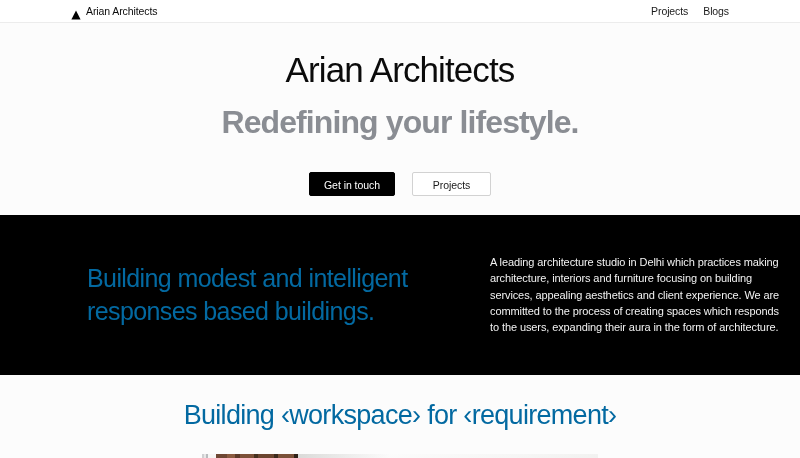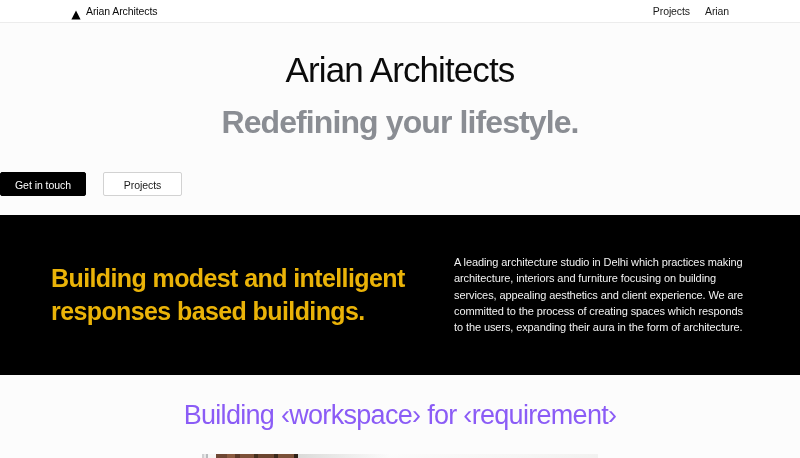--- a/index.html
+++ b/index.html
@@ -84,21 +84,21 @@
     line-height:1.2;
     font-weight:700;
     letter-spacing:-0.9px;
     color:#8a8d93;
     margin-top:13px;
   }
 
   .hero-actions {
     margin-top:30px;
     display:flex;
-    justify-content:flex-start;
+    justify-content:center;
     gap:17px;
   }
 
   .btn {
     font-family:"Liberation Sans", sans-serif;
     font-size:10.5px;
     letter-spacing:-0.05px;
     padding:0 14px;
     height:24px;
     line-height:24px;
@@ -127,27 +127,28 @@
   
   .intro-band {
     background:#000000;
     height:160px;
     display:flex;
     align-items:center;
     padding:0 45px 0 51px;
   }
 
   .intro-heading {
-    color:#eab308;
+    color:#0369a1;
     font-size:25px;
     line-height:1.29;
-    font-weight:700;
+    font-weight:400;
     letter-spacing:-0.6px;
     width:395px;
     flex:0 0 auto;
+    margin-left:36px;
   }
 
   .intro-body {
     color:#f2f2f2;
     font-size:11px;
     line-height:1.49;
     letter-spacing:-0.1px;
     width:300px;
     flex:0 0 auto;
     margin-left:8px;
@@ -158,21 +159,21 @@
     background:#fcfcfc;
     padding-top:24px;
     text-align:center;
   }
 
   .showcase-title {
     font-size:27px;
     line-height:1.2;
     font-weight:400;
     letter-spacing:-0.7px;
-    color:#8b5cf6;
+    color:#0369a1;
   }
 
   .showcase-title .tag-open,
   .showcase-title .tag-close { font-weight:400; }
 
   .showcase-media-wrap {
     margin-top:23px;
     display:flex;
     justify-content:center;
   }
@@ -240,21 +241,21 @@
     <span class="brand-mark">
       <svg width="10" height="10" viewBox="0 0 10 10" aria-hidden="true">
         <polygon points="5,0.6 9.6,9.4 0.4,9.4" fill="#000000"></polygon>
       </svg>
     </span>
     <span class="brand-name">Arian Architects</span>
   </div>
 
   <nav class="nav">
     <a class="nav-link">Projects</a>
-    <a class="nav-link">Arian</a>
+    <a class="nav-link">Blogs</a>
   </nav>
 
 </header>
 
 <section class="hero">
 
   <h1 class="hero-title">Arian Architects</h1>
 
   <p class="hero-subtitle">Redefining your lifestyle.</p>
 

